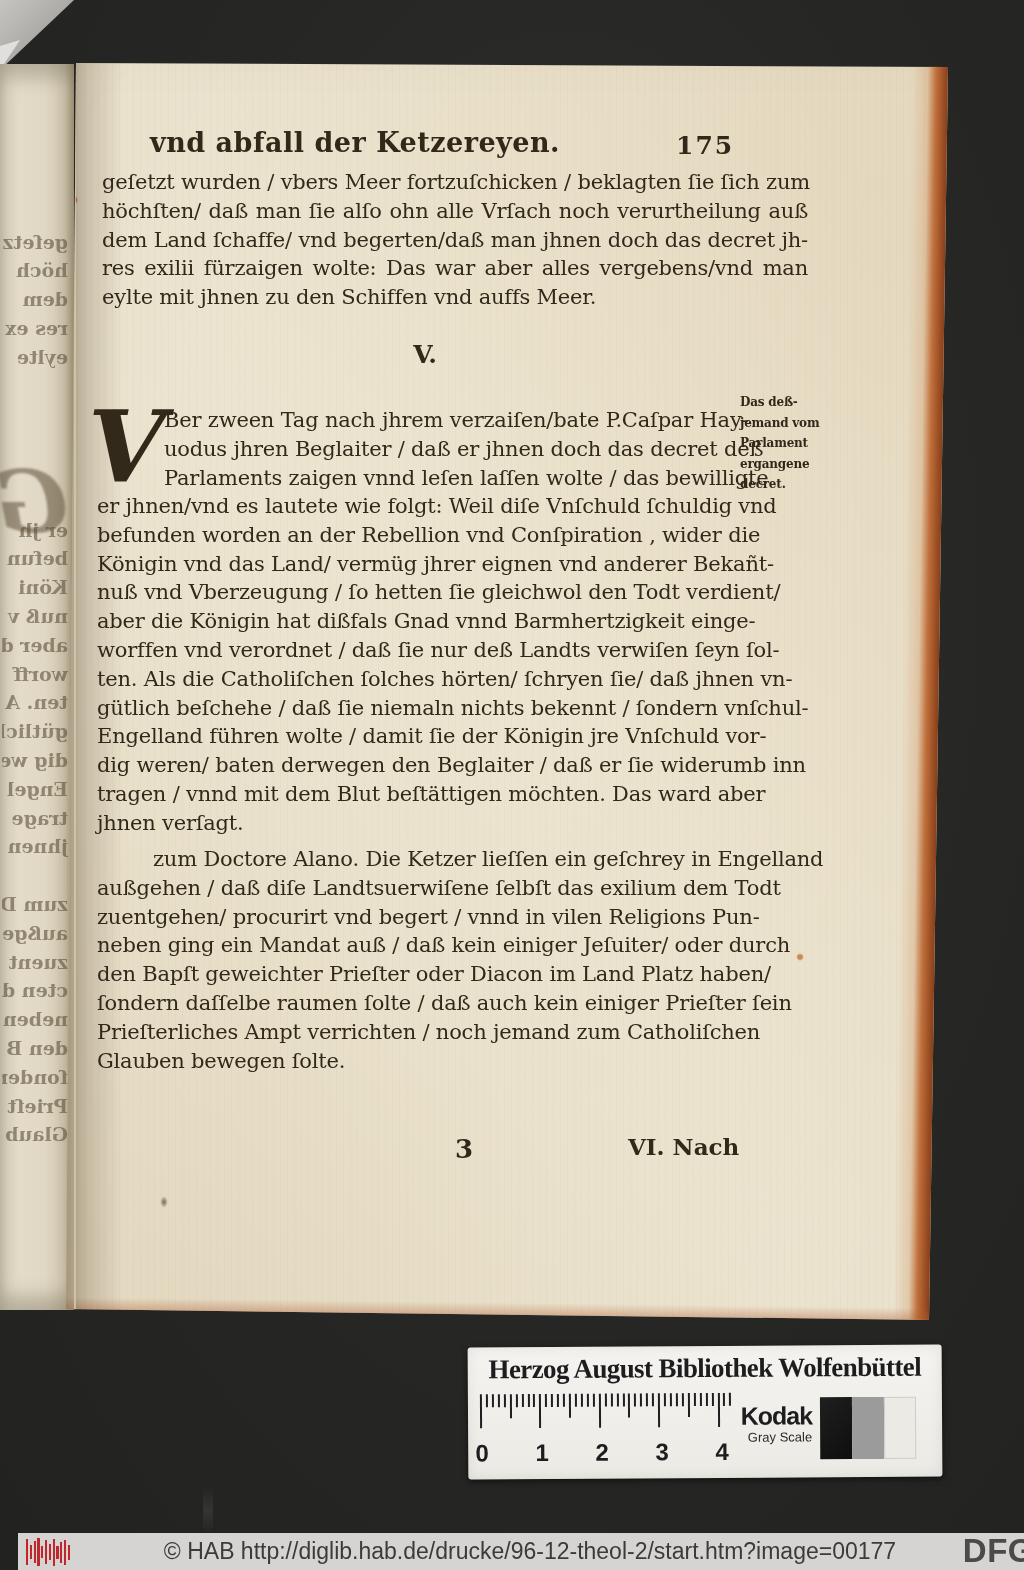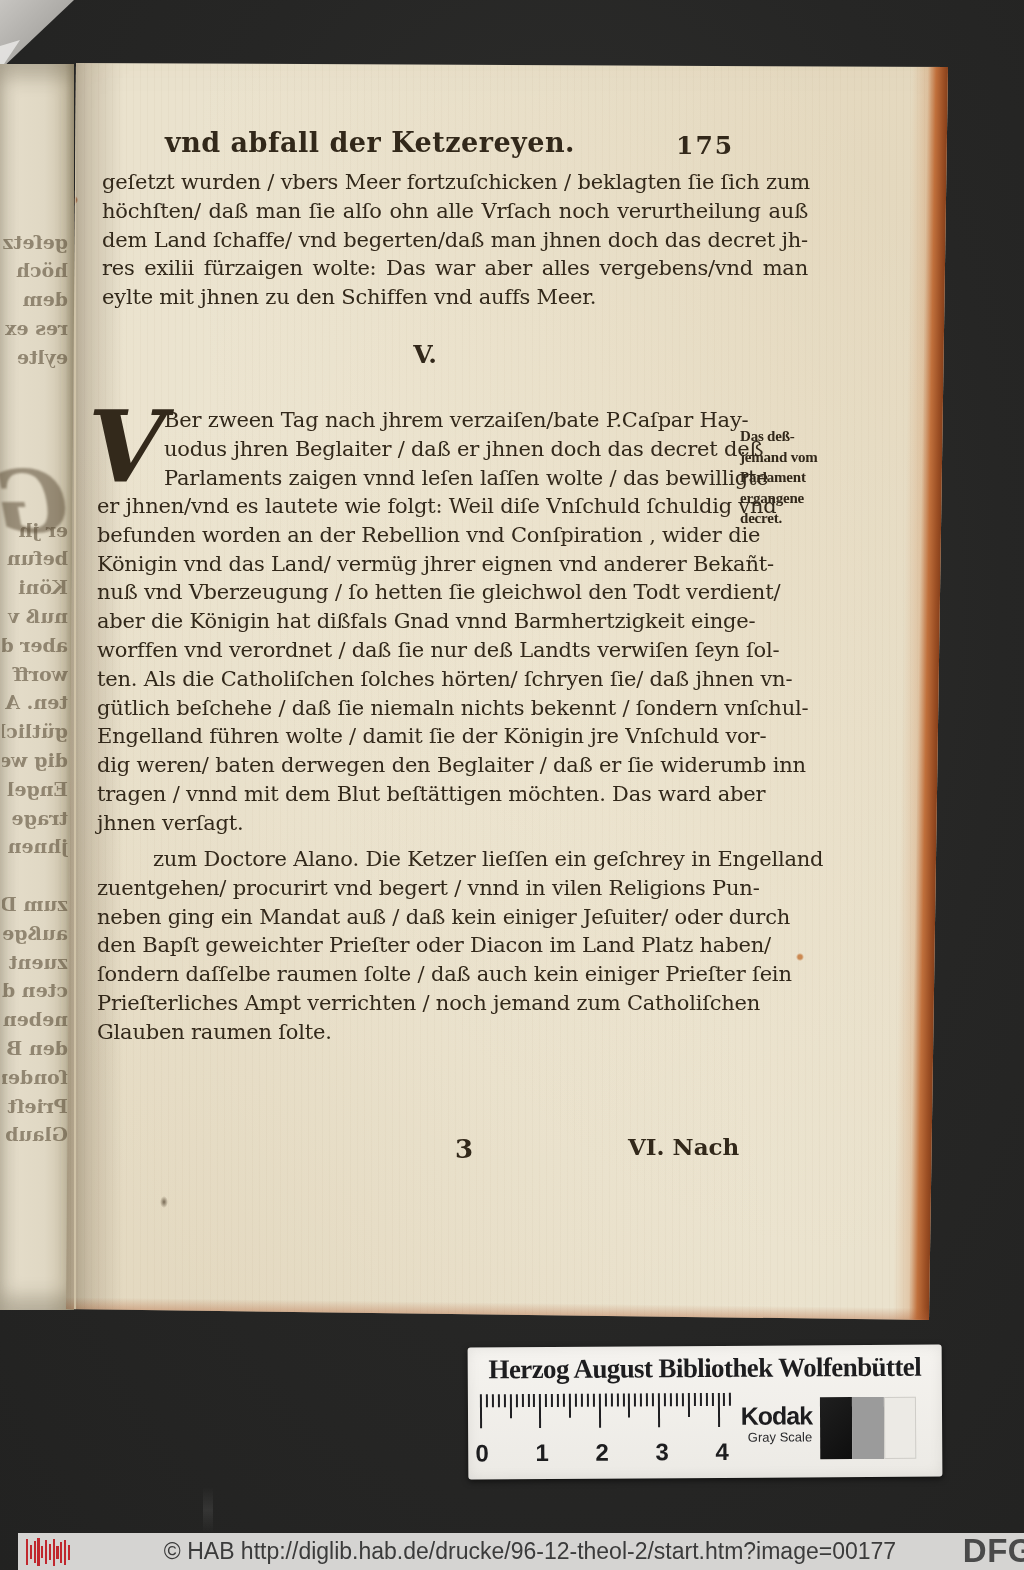--- a/index.html
+++ b/index.html
@@ -41,37 +41,37 @@
     transform-origin:100% 0;transform:rotate(0.88deg);
     background:linear-gradient(90deg, rgba(200,120,60,0) 0%, rgba(200,120,60,.25) 42%,
       #c0703c 64%, #9c4f24 84%, #7e3a18 100%);}
   .bottom-edge{position:absolute;left:62px;top:1297px;width:870px;height:26px;
     transform-origin:0 100%;transform:rotate(0.72deg);
     background:linear-gradient(180deg, rgba(176,96,54,0) 0%, rgba(176,96,54,.45) 55%, #a55529 100%);}
   .gutter-shade{position:absolute;left:64px;top:60px;width:60px;height:1255px;
     background:linear-gradient(90deg, rgba(70,52,28,.38) 0%, rgba(70,52,28,.16) 40%, rgba(70,52,28,0) 100%);}
   .gutter-line{position:absolute;left:74px;top:60px;width:2px;height:1252px;background:rgba(214,201,172,.8);}
   
-  .running-title{position:absolute;left:150px;top:127px;width:440px;text-align:center;
+  .running-title{position:absolute;left:150px;top:127px;width:440px;text-align:left;
     font-size:27px;font-weight:700;letter-spacing:.5px;}
   .page-number{position:absolute;left:676px;top:131px;width:90px;font-size:25px;font-weight:700;letter-spacing:2px;}
   .para{position:absolute;font-size:21px;font-weight:400;letter-spacing:-.2px;}
   .tline{height:28.8px;line-height:28.8px;text-align:justify;text-align-last:justify;overflow:visible;white-space:nowrap;text-align-last:justify;}
   .para1{left:102px;top:168px;width:706px;}
   .para2-indent{left:164px;top:406px;width:572px;}
   .para2{left:97px;top:492px;width:655px;}
   .para3{left:97px;top:845px;width:655px;}
   .para1 .tline:last-child,.para2 .tline:last-child,.para3 .tline:last-child{text-align-last:left;}
   .para3 .tline:first-child{text-indent:56px;}
   .section-heading{position:absolute;left:100px;top:340px;width:650px;text-align:center;
     font-size:25px;font-weight:700;}
   .drop-cap{position:absolute;left:88px;top:400px;width:76px;font-size:100px;line-height:94px;
     font-style:italic;font-weight:700;color:#33291b;}
-  .margin-note{position:absolute;left:740px;top:426px;width:116px;font-size:15px;line-height:20.5px;
-    font-weight:700;letter-spacing:-.2px;font-family:Liberation Serif, serif;}
+  .margin-note{position:absolute;left:740px;top:392px;width:116px;font-size:12px;line-height:20.5px;
+    font-weight:700;letter-spacing:-.2px;}
   .signature-mark{position:absolute;left:455px;top:1134px;font-size:26px;font-weight:700;}
   .catchword{position:absolute;left:628px;top:1133px;font-size:23px;font-weight:700;}
   .ink-speck{position:absolute;left:160px;top:1196px;width:8px;height:12px;
     background:radial-gradient(ellipse,rgba(70,55,35,.7),rgba(70,55,35,0) 70%);}
   
   .ruler-card{position:absolute;left:468px;top:1346px;width:474px;height:132px;
     background:linear-gradient(180deg,#f5f3ef,#eceae5);border-radius:3px;
     transform:rotate(-.35deg);box-shadow:0 2px 6px rgba(0,0,0,.6), inset 0 0 14px rgba(0,0,0,.08);
     font-family:"Liberation Serif","DejaVu Serif",serif;color:#1d1d1f;}
   .card-title{position:absolute;left:0;top:7px;width:100%;text-align:center;
@@ -197,26 +197,27 @@
         <div class="tline">ten. Als die Catholiſchen ſolches hörten/ ſchryen ſie/ daß jhnen vn-</div>
         <div class="tline">gütlich beſchehe / daß ſie niemaln nichts bekennt / ſondern vnſchul-</div>
         <div class="tline">Engelland führen wolte / damit ſie der Königin jre Vnſchuld vor-</div>
         <div class="tline">dig weren/ baten derwegen den Beglaiter / daß er ſie widerumb inn</div>
         <div class="tline">tragen / vnnd mit dem Blut beſtättigen möchten. Das ward aber</div>
         <div class="tline">jhnen verſagt.</div>
       </div>
 
     <div class="para para3">
         <div class="tline">zum Doctore Alano.  Die Ketzer lieſſen ein geſchrey in Engelland</div>
+        <div class="tline">außgehen / daß diſe Landtsuerwiſene ſelbſt das exilium dem Todt</div>
         <div class="tline">zuentgehen/ procurirt vnd begert / vnnd in vilen Religions Pun-</div>
         <div class="tline">neben ging ein Mandat auß / daß kein einiger Jeſuiter/ oder durch</div>
         <div class="tline">den Bapſt geweichter Prieſter oder Diacon im Land Platz haben/</div>
         <div class="tline">ſondern daſſelbe raumen ſolte / daß auch kein einiger Prieſter ſein</div>
         <div class="tline">Prieſterliches Ampt verrichten / noch jemand zum Catholiſchen</div>
-        <div class="tline">Glauben raumen ſolte.</div>
+        <div class="tline">Glauben bewegen ſolte.</div>
       </div>
 
     <div class="signature-mark">3</div>
     <div class="catchword">VI. Nach</div>
     <div class="ink-speck"></div>
   </div>
 
   <div class="ruler-card">
     <div class="card-title">Herzog August Bibliothek Wolfenbüttel</div>
     <div class="ruler-ticks">

